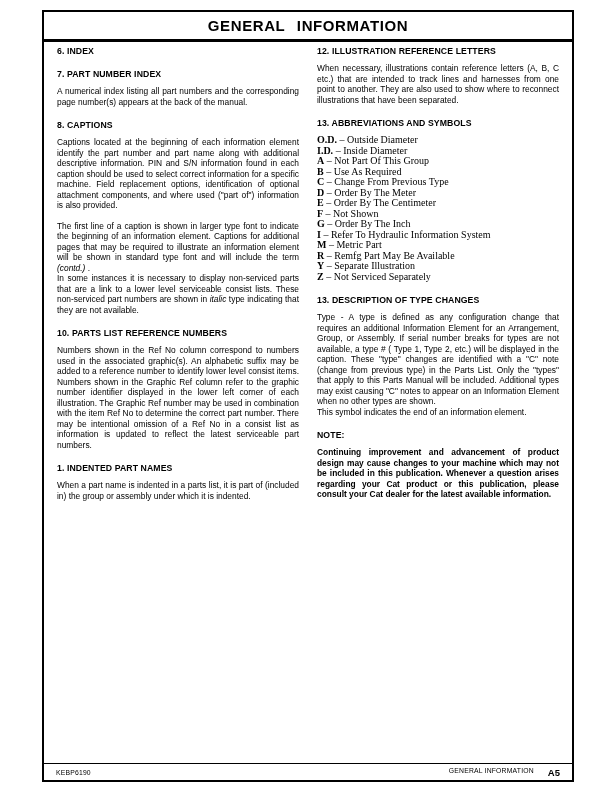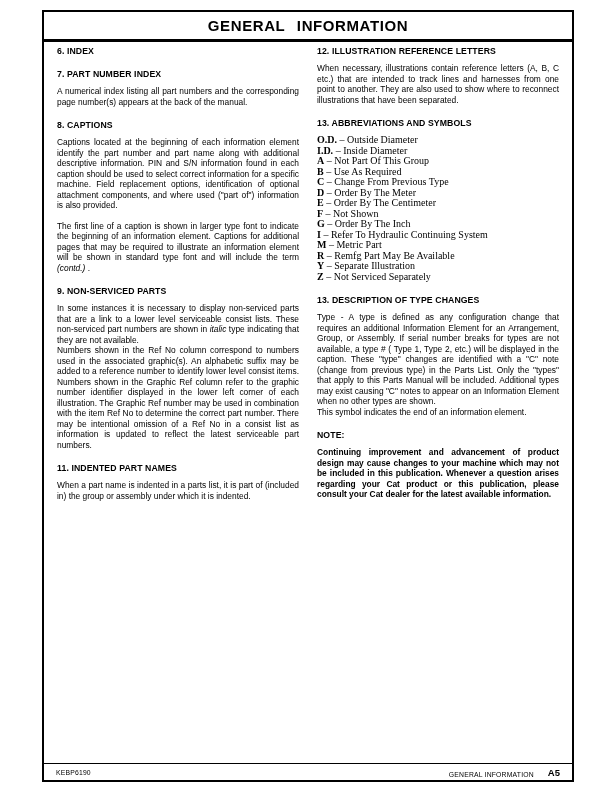--- a/index.html
+++ b/index.html
@@ -35,21 +35,21 @@
   .sec i { font-style:italic; }
   .abbr-list { margin-top:2px; }
   .abbr-row { font-size:10px; line-height:10.5px;font-family:Liberation Serif, serif; }
   .abbr-term { font-weight:bold; }
   .note-body { font-weight:bold; }
   .footer {
     flex:0 0 auto; height:17px; border-top:1.5px solid #000;
     display:flex; align-items:center; justify-content:space-between; padding:0 12px;
   }
   .footer-left { font-size:6.8px; letter-spacing:0.2px; }
-  .footer-right { display:flex; align-items:flex-end; gap:14px; }
+  .footer-right { display:flex; align-items:flex-start; gap:14px; }
   .footer-label { font-size:6.8px; letter-spacing:0.2px; }
   .footer-page { font-size:9.5px; font-weight:bold; }
 </style>
 </head>
 <body>
 
 <div class="page">
   <div class="frame">
 
     <div class="header">
@@ -69,30 +69,30 @@
           <p>A numerical index listing all part numbers and the corresponding page number(s) appears at the back of the manual.</p>
         </div>
 
         <div class="sec">
           <h2>8. CAPTIONS</h2>
           <p>Captions located at the beginning of each information element identify the part number and part name along with additional descriptive information. PIN and S/N information found in each caption should be used to select correct information for a specific machine. Field replacement options, identification of optional attachment components, and where used ("part of") information is also provided.</p>
           <p><span>The first line of a caption is shown in larger type font to indicate the beginning of an information element. Captions for additional pages that may be required to illustrate an information element will be shown in standard type font and will include the term </span><i>(contd.)</i><span> .</span></p>
         </div>
 
         <div class="sec">
-          <h2>9. NON-SERVICED PARTS</h2>
           <p><span>In some instances it is necessary to display non-serviced parts that are a link to a lower level serviceable consist lists. These non-serviced part numbers are shown in </span><i>italic</i><span> type indicating that they are not available.</span></p>
         </div>
 
         <div class="sec">
+          <h2>10. PARTS LIST REFERENCE NUMBERS</h2>
           <p>Numbers shown in the Ref No column correspond to numbers used in the associated graphic(s). An alphabetic suffix may be added to a reference number to identify lower level consist items. Numbers shown in the Graphic Ref column refer to the graphic number identifier displayed in the lower left corner of each illustration. The Graphic Ref number may be used in combination with the item Ref No to determine the correct part number. There may be intentional omission of a Ref No in a consist list as information is updated to reflect the latest serviceable part numbers.</p>
         </div>
 
         <div class="sec">
-          <h2>11. INDENTED PART NAMES</h2>
+          <h2>1. INDENTED PART NAMES</h2>
           <p>When a part name is indented in a parts list, it is part of (included in) the group or assembly under which it is indented.</p>
         </div>
 
       </div>
 
       <div class="col">
 
         <div class="sec">
           <h2>12. ILLUSTRATION REFERENCE LETTERS</h2>
           <p>When necessary, illustrations contain reference letters (A, B, C etc.) that are intended to track lines and harnesses from one point to another. They are also used to show where to reconnect illustrations that have been separated.</p>
@@ -103,21 +103,21 @@
           <div class="abbr-list">
             <div class="abbr-row"><span class="abbr-term">O.D.</span> <span>– Outside Diameter</span></div>
             <div class="abbr-row"><span class="abbr-term">I.D.</span> <span>– Inside Diameter</span></div>
             <div class="abbr-row"><span class="abbr-term">A</span> <span>– Not Part Of This Group</span></div>
             <div class="abbr-row"><span class="abbr-term">B</span> <span>– Use As Required</span></div>
             <div class="abbr-row"><span class="abbr-term">C</span> <span>– Change From Previous Type</span></div>
             <div class="abbr-row"><span class="abbr-term">D</span> <span>– Order By The Meter</span></div>
             <div class="abbr-row"><span class="abbr-term">E</span> <span>– Order By The Centimeter</span></div>
             <div class="abbr-row"><span class="abbr-term">F</span> <span>– Not Shown</span></div>
             <div class="abbr-row"><span class="abbr-term">G</span> <span>– Order By The Inch</span></div>
-            <div class="abbr-row"><span class="abbr-term">I</span> <span>– Refer To Hydraulic Continuing System</span></div>
+            <div class="abbr-row"><span class="abbr-term">I</span> <span>– Refer To Hydraulic Information System</span></div>
             <div class="abbr-row"><span class="abbr-term">M</span> <span>– Metric Part</span></div>
             <div class="abbr-row"><span class="abbr-term">R</span> <span>– Remfg Part May Be Available</span></div>
             <div class="abbr-row"><span class="abbr-term">Y</span> <span>– Separate Illustration</span></div>
             <div class="abbr-row"><span class="abbr-term">Z</span> <span>– Not Serviced Separately</span></div>
           </div>
         </div>
 
         <div class="sec">
           <h2>13. DESCRIPTION OF TYPE CHANGES</h2>
           <p>Type - A type is defined as any configuration change that requires an additional Information Element for an Arrangement, Group, or Assembly. If serial number breaks for types are not available, a type # ( Type 1, Type 2, etc.) will be displayed in the caption. These "type" changes are identified with a "C" note (change from previous type) in the Parts List. Only the "types" that apply to this Parts Manual will be included. Additional types may exist causing "C" notes to appear on an Information Element when no other types are shown.</p>

